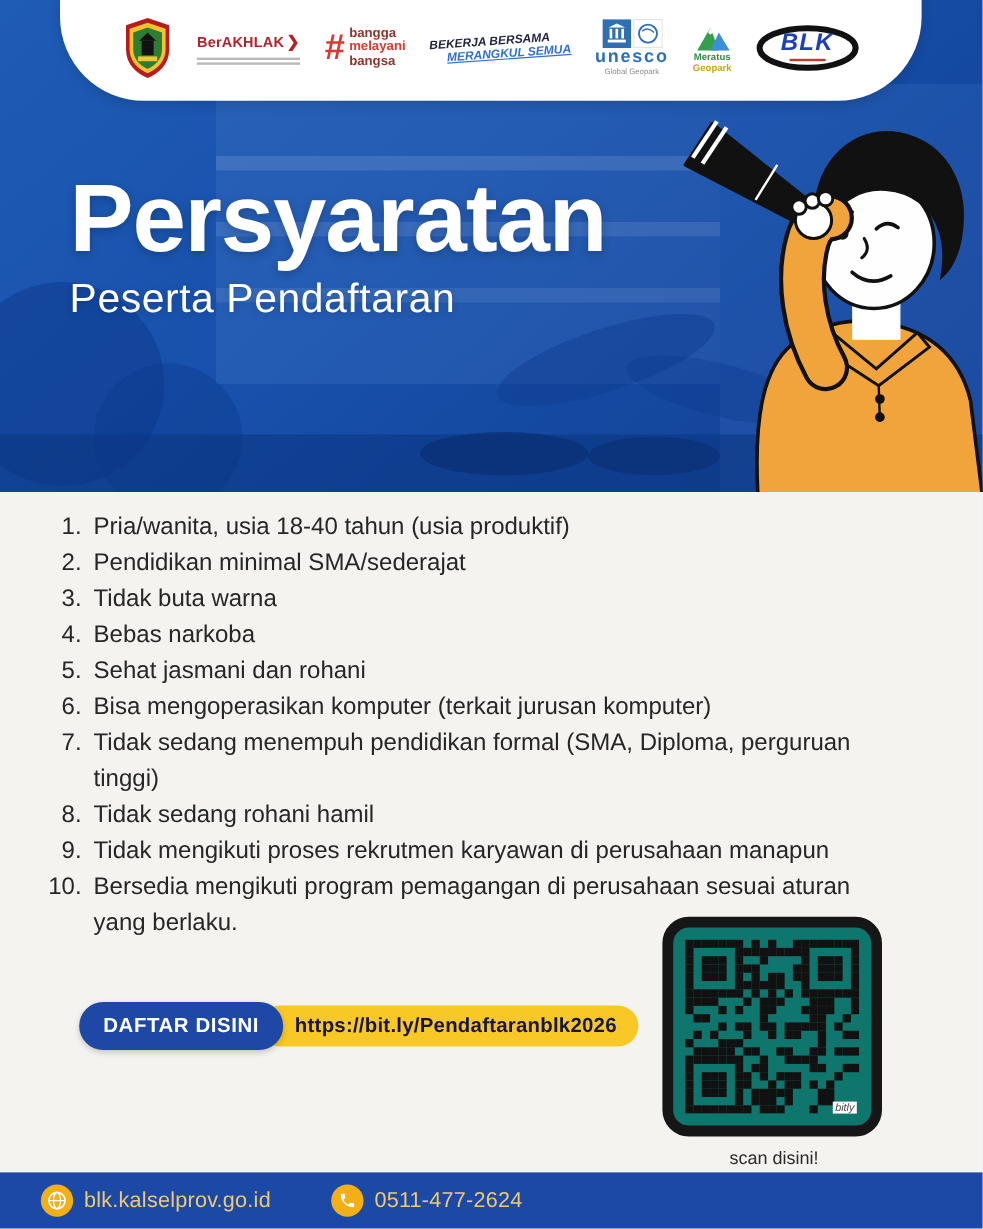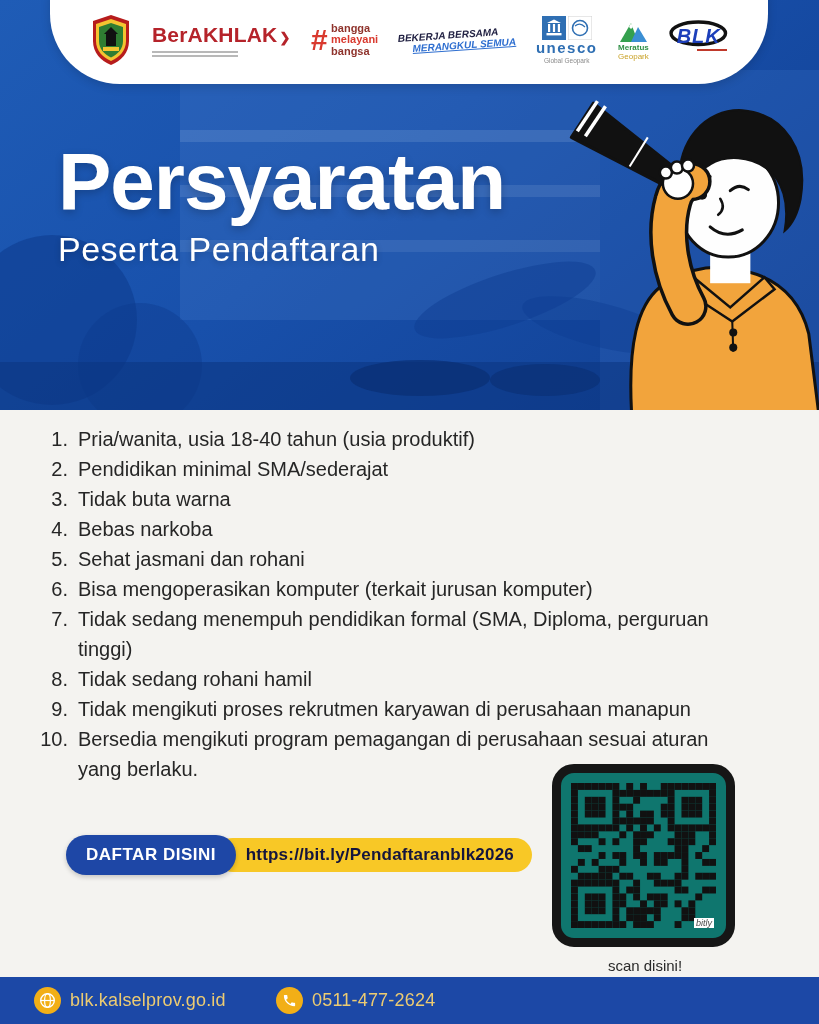--- a/index.html
+++ b/index.html
@@ -17,42 +17,42 @@
   .logo-band { position:absolute; left:50px; top:-8px; width:718px; height:92px;
                background:#ffffff; border-radius:0 0 70px 70px;
                display:flex; align-items:center; justify-content:center; gap:20px;
                padding:8px 40px 4px 40px; box-shadow:0 3px 10px rgba(0,0,0,.15); }
   .logo { display:flex; flex-direction:column; align-items:center; justify-content:center; }
 
   
   .crest svg { display:block; }
   
   .berakhlak { align-items:flex-start; }
-  .berakhlak .word { font-size:21px; font-weight:800; color:#b5232a; letter-spacing:.2px; white-space:nowrap; }
+  .berakhlak .word { font-size:12px; font-weight:800; color:#b5232a; letter-spacing:.2px; white-space:nowrap; }
   .berakhlak .swoosh { color:#b5232a; font-weight:800; font-size:13px; margin-left:2px; }
   .berakhlak .bars { margin-top:2px; width:86px; }
   .berakhlak .bars i { display:block; height:2px; background:#b8b8b8; margin-top:2px; }
   
   .bangga { flex-direction:row; gap:4px; align-items:center; }
   .bangga .hash { color:#d9392e; font-weight:800; font-size:30px; line-height:1; font-style:italic; }
   .bangga .col { display:flex; flex-direction:column; line-height:1.05; }
   .bangga .w1 { color:#8f332c; font-weight:800; font-size:11px; }
   .bangga .w2 { color:#d9392e; font-weight:800; font-size:11px; }
   .bangga .w3 { color:#8f332c; font-weight:800; font-size:11px; }
   
   .bekerja { transform:rotate(-4deg); align-items:flex-start; }
   .bekerja .l1 { font-size:10px; font-weight:800; font-style:italic; color:#232344; white-space:nowrap; }
   .bekerja .l2 { font-size:10px; font-weight:800; font-style:italic; color:#2f6fd0; margin-left:14px; text-decoration:underline; white-space:nowrap; }
   
   .unesco .mark { display:flex; gap:2px; }
   .unesco .word { font-size:15px; font-weight:800; color:#2f6fb3; letter-spacing:1.5px; line-height:1.1; }
   .unesco .sub { font-size:6.5px; color:#8a8a8a; }
   
   .meratus .t1 { font-size:8px; font-weight:700; color:#2e8f45; line-height:1.1; }
-  .meratus .t2 { font-size:8px; font-weight:400; color:#c9a227; line-height:1.1; }
+  .meratus .t2 { font-size:8px; font-weight:700; color:#c9a227; line-height:1.1; }
   
   .blk-logo { position:relative; width:86px; height:42px; }
   .blk-logo svg { position:absolute; inset:0; }
   .blk-logo .word { position:absolute; left:0; right:0; top:6px; text-align:center;
                     font-size:20px; font-weight:800; font-style:italic; color:#1d3fba; letter-spacing:1px; }
   .blk-logo .redline { position:absolute; left:28px; top:30px; width:30px; height:2px; background:#c0392b; }
 
   .hero-text { position:absolute; left:58px; top:142px; color:#ffffff; }
   .hero-title { font-size:80px; font-weight:700; letter-spacing:-1px; line-height:1;
                 text-shadow:0 3px 8px rgba(0,0,0,.22); }

